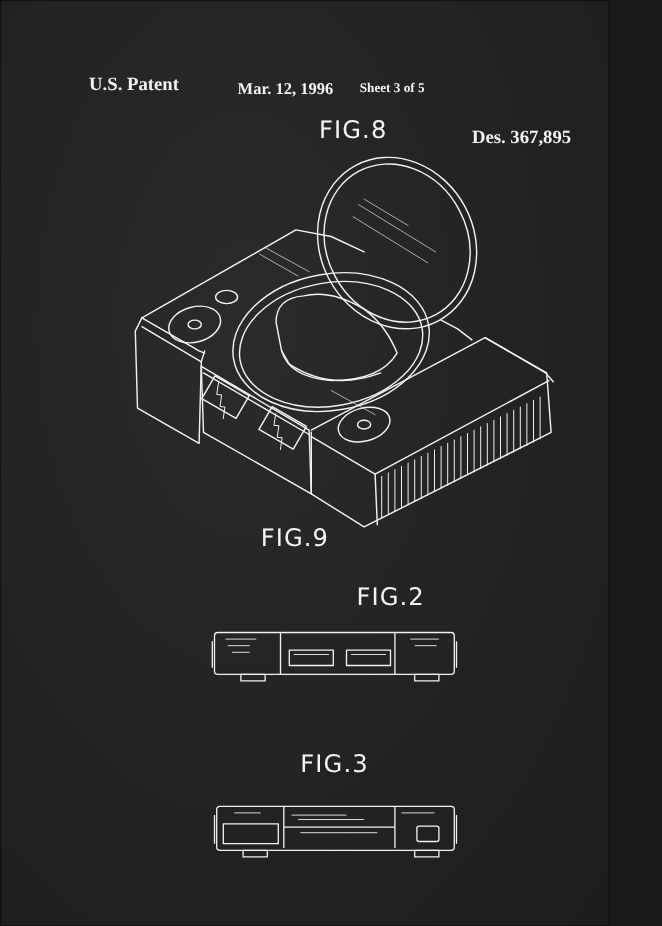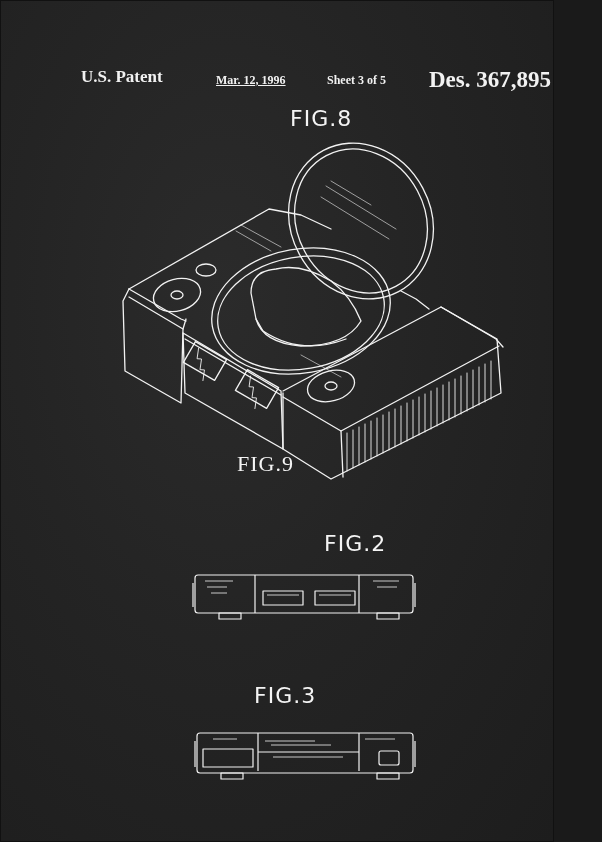--- a/index.html
+++ b/index.html
@@ -6,41 +6,41 @@
   body { width: 602px; height: 842px; overflow: hidden; }
   .sheet {
     position: relative; width: 554px; height: 842px;
     background: radial-gradient(ellipse at 40% 35%, #2b2b2b 0%, #242424 45%, #1d1d1d 100%);
     box-sizing: border-box; border: 1px solid #111;
     font-family: "Liberation Serif", "DejaVu Serif", serif;
     color: #f2f2f2;
   }
   .hdr { position: absolute; top: 66px; font-weight: bold; white-space: nowrap; }
   .hdr.patent { left: 80px; font-size: 17px; }
-  .hdr.date { left: 215px; top: 72px; font-size: 12px; text-decoration: underline; }
+  .hdr.date { left: 215px; top: 72px; font-size: 15px; }
   .hdr.sheetno { left: 326px; top: 72px; font-size: 12px; }
-  .hdr.desno { left: 428px; font-size: 23px; }
+  .hdr.desno { left: 428px; font-size: 17px; margin-top: 48px; }
   .fig { position: absolute; font-family: "DejaVu Sans", "Liberation Sans", sans-serif; font-size: 22px; letter-spacing: 1px; color: #f4f4f4; }
   svg { position: absolute; left: 0; top: 0; }
   svg * { vector-effect: non-scaling-stroke; }
 </style>
 </head>
 <body>
 
 <div class="sheet">
 
   <div class="hdr patent">U.S. Patent</div>
   <div class="hdr date">Mar. 12, 1996</div>
   <div class="hdr sheetno">Sheet 3 of 5</div>
   <div class="hdr desno">Des. 367,895</div>
 
   <div class="fig" style="left:289px; top:105px;">FIG.8</div>
-  <div class="fig" style="left:236px; top:450px;font-family:Liberation Serif, serif;">FIG.9</div>
+  <div class="fig" style="left:236px; top:476px;">FIG.9</div>
   <div class="fig" style="left:275px; top:530px;margin-left:48px;">FIG.2</div>
-  <div class="fig" style="left:253px; top:682px;">FIG.3</div>
+  <div class="fig" style="left:272px; top:682px;">FIG.3</div>
 
   <svg width="602" height="842" fill="none" stroke="#f2f2f2" stroke-width="1.3" stroke-linejoin="round" stroke-linecap="round">
 
     <path d="M128,288 L268,208 L300,214 L330,228"></path>
     <path d="M128,288 L180,318 L185,320"></path>
     <path d="M440,306 L495,338 L502,346"></path>
 
     <path d="M128,288 L122,300 L124,370 L180,402 L182,328 L128,296"></path>
     <path d="M182,328 L185,318"></path>
 

